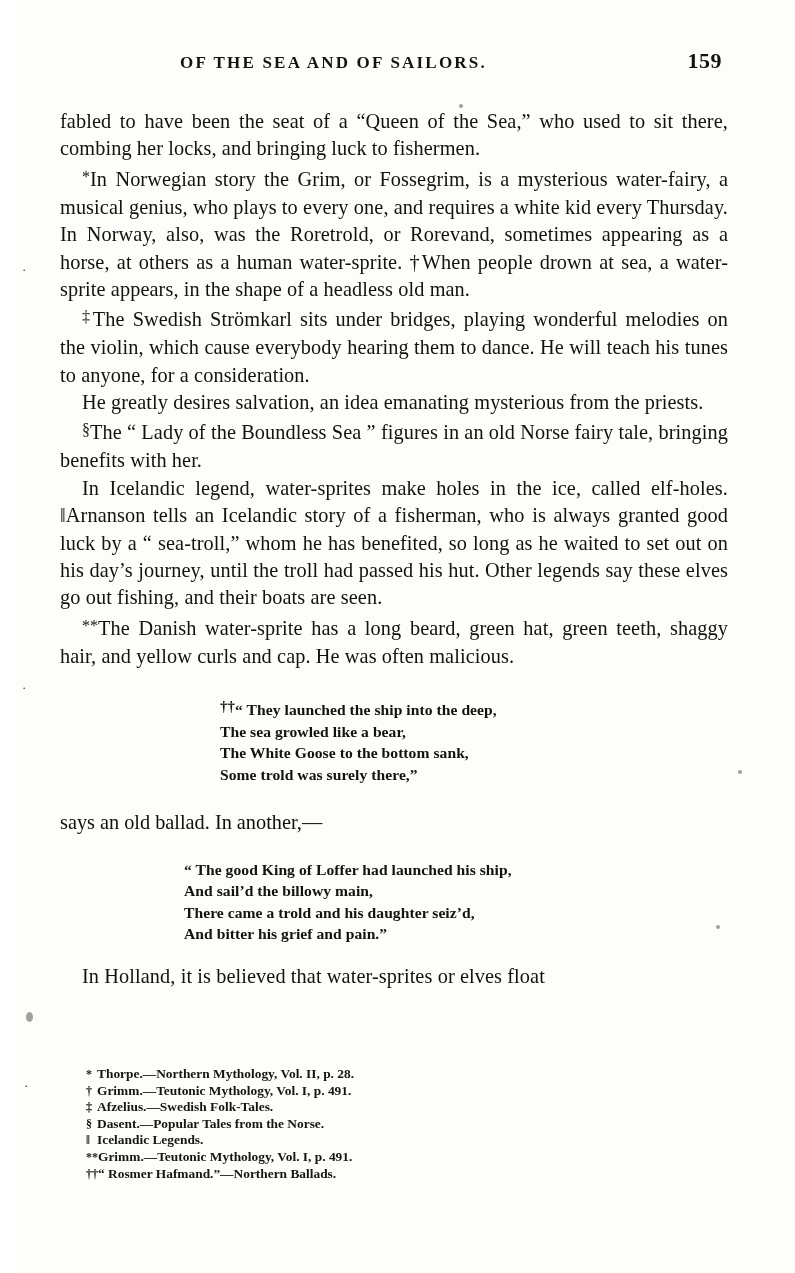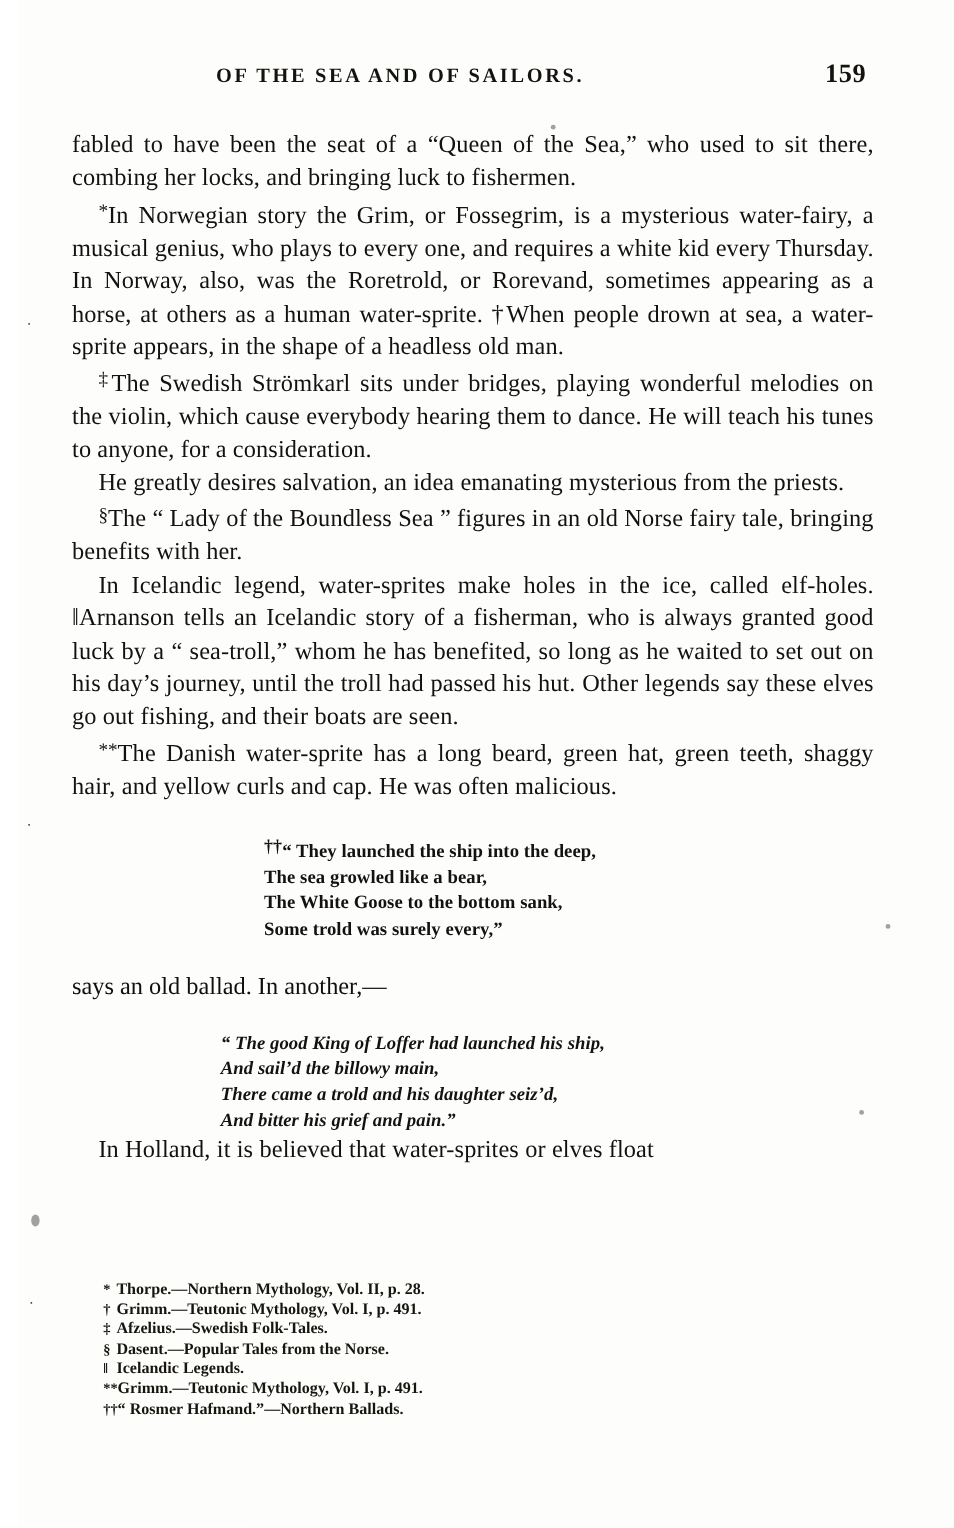--- a/index.html
+++ b/index.html
@@ -76,23 +76,22 @@
     font-size: 15.6px;
     line-height: 21.5px;
     font-weight: bold;
     color: #141210;
     letter-spacing: 0.05px;
   }
   .verse .vline {
     white-space: pre;
   }
   .verse2 {
-    margin: 22px 0 0 0;
+    margin: 22px 0 18px 0;
     padding-left: 124px;
-    font-style: italic;
   }
   .attrib {
     margin: 24px 0 0 0;
     font-size: 20.3px;
     line-height: 27.4px;
   }
   .closing {
     margin-top: 26px;
     text-indent: 22px;
   }
@@ -155,21 +154,21 @@
       <p class="indent">In Icelandic legend, water-sprites make holes in the ice, called elf-holes.  ‖Arnanson tells an Icelandic story of a fisherman, who is always granted good luck by a “ sea-troll,” whom he has benefited, so long as he waited to set out on his day’s journey, until the troll had passed his hut.  Other legends say these elves go out fishing, and their boats are seen.</p>
 
       <p class="indent"><span class="sup">**</span><span>The Danish water-sprite has a long beard, green hat, green teeth, shaggy hair, and yellow curls and cap.  He was often malicious.</span></p>
 
     </div>
 
     <div class="verse">
       <div class="vline"><span class="sup-inline">††</span><span>“ They launched the ship into the deep,</span></div>
       <div class="vline">The sea growled like a bear,</div>
       <div class="vline">The White Goose to the bottom sank,</div>
-      <div class="vline">Some trold was surely every,”</div>
+      <div class="vline">Some trold was surely there,”</div>
     </div>
 
     <p class="attrib">says an old ballad.   In another,—</p>
 
     <div class="verse verse2">
       <div class="vline">“ The good King of Loffer had launched his ship,</div>
       <div class="vline">And sail’d the billowy main,</div>
       <div class="vline">There came a trold and his daughter seiz’d,</div>
       <div class="vline">And bitter his grief and pain.”</div>
     </div>

